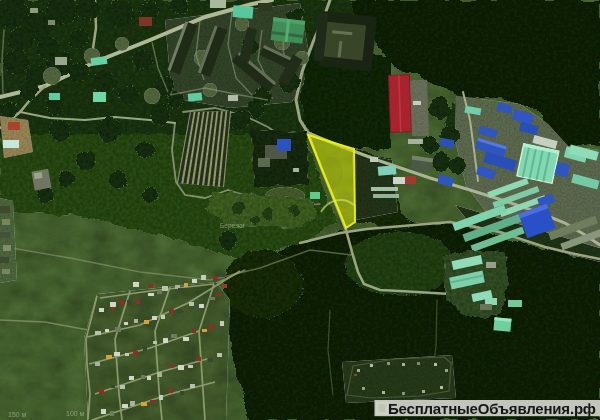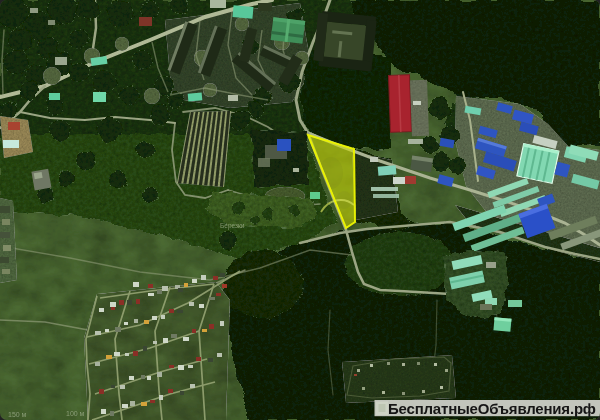--- a/index.html
+++ b/index.html
@@ -1,16 +1,16 @@
 <!DOCTYPE html>
 <html><head>
 <meta charset="utf-8">
 <style>
   html,body{margin:0;padding:0;background:#222;} 
-  .wrap{width:600px;height:420px;overflow:hidden;position:absolute;top:0;left:0;font-family:"Liberation Sans",sans-serif;border-radius:7px;}
+  .wrap{width:600px;height:420px;overflow:hidden;position:absolute;top:0;left:0;font-family:"Liberation Sans",sans-serif;}
 </style>
 </head>
 <body>
 <div class="wrap">
 <svg width="600" height="420" viewBox="0 0 600 420" xmlns="http://www.w3.org/2000/svg">
 <defs>
   <filter id="texFine" x="-5%" y="-5%" width="110%" height="110%">
     <feTurbulence type="fractalNoise" baseFrequency="0.55" numOctaves="3" seed="7" result="n"></feTurbulence>
     <feColorMatrix in="n" type="matrix" values="0.2 0.2 0.2 0 0.2  0.2 0.2 0.2 0 0.2  0.2 0.2 0.2 0 0.2  0 0 0 0 1" result="g"></feColorMatrix>
     <feBlend mode="overlay" in="g" in2="SourceGraphic" result="b"></feBlend>

